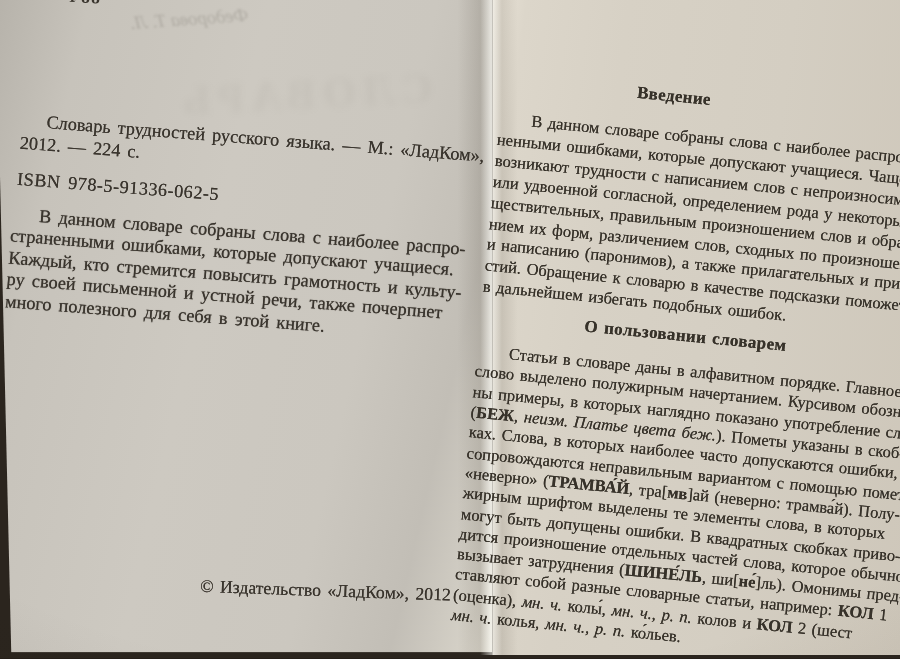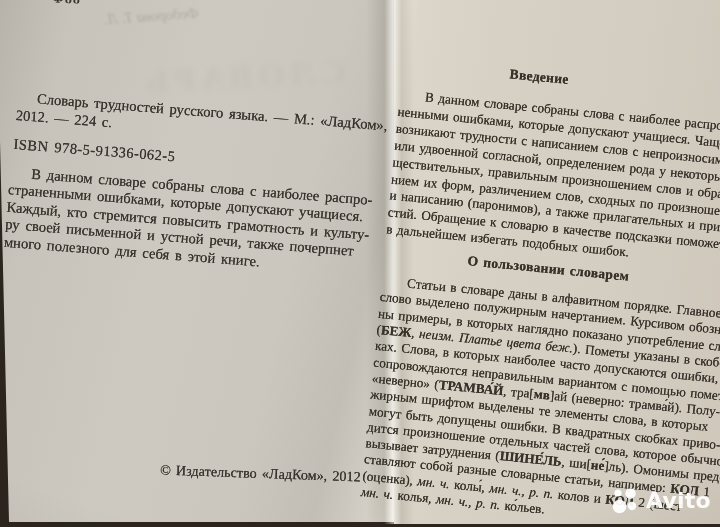--- a/index.html
+++ b/index.html
@@ -137,23 +137,14 @@
         <div class="line"><span>дится произношение отдельных частей слова, которое обычно</span></div>
         <div class="line"><span>вызывает затруднения (</span><span class="b">ШИНЕ́ЛЬ</span><span>, ши[</span><span class="b">не́</span><span>]ль). Омонимы пред-</span></div>
         <div class="line"><span>ставляют собой разные словарные статьи, например: </span><span class="b">КОЛ</span><span> 1</span></div>
         <div class="line"><span>(оценка), </span><span class="i">мн. ч.</span><span> колы́, </span><span class="i">мн. ч., р. п.</span><span> колов и </span><span class="b">КОЛ</span><span> 2 (шест</span></div>
         <div class="line"><span class="i">мн. ч.</span><span> колья, </span><span class="i">мн. ч., р. п.</span><span> ко́льев.</span></div>
       </div>
   </div>
 
   <div class="vignette"></div>
 
-  <div class="watermark">
-    <svg class="wm-logo" width="30" height="30" viewBox="0 0 30 30">
-      <circle cx="7" cy="7" r="3.6" fill="rgba(255,255,255,.93)"></circle>
-      <circle cx="19.5" cy="7.5" r="5.2" fill="rgba(255,255,255,.93)"></circle>
-      <circle cx="8.5" cy="20.5" r="6.8" fill="rgba(255,255,255,.93)"></circle>
-      <circle cx="21" cy="20" r="4.2" fill="rgba(255,255,255,.93)"></circle>
-    </svg>
-    <span class="wm-text">Avito</span>
-  </div>
 
 </div>
 
 </body></html>

